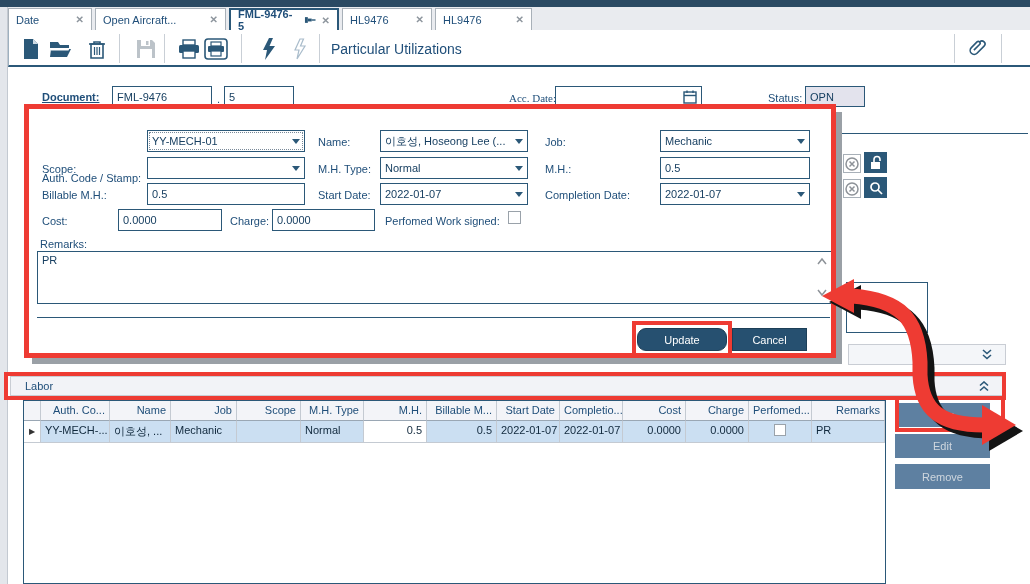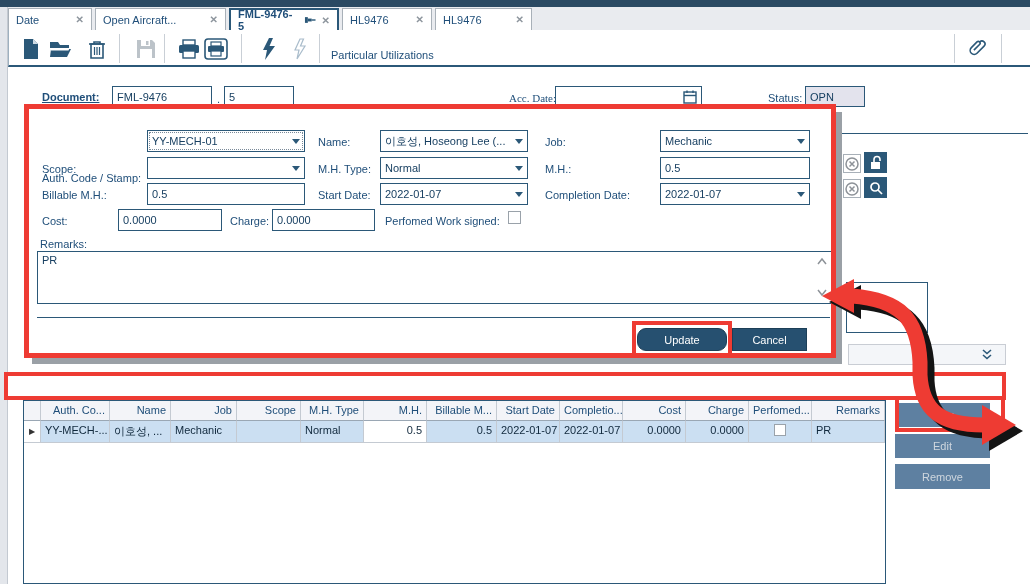--- a/index.html
+++ b/index.html
@@ -14,21 +14,21 @@
   .tab-bar { left:8px; top:7px; width:1022px; height:23px; background:#e9ebef; }
   .tab { position:absolute; top:1px; height:22px; background:#fff; border:1px solid #a8b0b8; border-bottom:none;
          display:flex; align-items:center; padding:0 7px; color:#1f4e79; font-size:11px; cursor:default; }
   .tab.active { border:2px solid #2b5878; border-bottom:none; font-weight:bold; }
   .tab .tab-close { margin-left:auto; color:#8d959d; font-size:10px; font-weight:bold; padding-left:6px; }
   .tab .pin { margin-left:8px; }
 
   .toolbar { left:8px; top:30px; width:1022px; height:37px; background:#fff; border-bottom:2px solid #2b5878; border-left:1px solid #9db0bf; }
   .tbtn { position:absolute; top:7px; width:24px; height:24px; display:flex; align-items:center; justify-content:center; }
   .tsep { position:absolute; top:4px; width:1px; height:29px; background:#c9cfd6; }
-  .toolbar-title { position:absolute; top:19px; font-size:11px; color:#1f4e79; }
+  .toolbar-title { position:absolute; top:11px; font-size:14px; color:#1f4e79; }
 
   
   .lbl { position:absolute; font-size:11px; color:#1f4e79; white-space:nowrap; }
   .lbl.b { font-weight:bold; }
   .field { position:absolute; border:1px solid #2b5878; background:#fff; color:#173f61; font-size:11px;
            font-family:"Liberation Sans",sans-serif; padding:2px 4px; }
   input.field { outline:none; }
   .dd { display:flex; align-items:center; }
   .dd .dd-text { flex:1; overflow:hidden; white-space:nowrap; }
   .caret { width:0; height:0; border-left:4px solid transparent; border-right:4px solid transparent; border-top:5px solid #2b5878; margin-left:4px; }
@@ -283,20 +283,27 @@
       <svg width="12" height="9" viewBox="0 0 12 9">
           <polyline points="2,2 6,7 10,2" fill="none" stroke="#8d9298" stroke-width="1.5"></polyline>
         </svg>
     </div>
   </div>
 
   <div class="hline" style="left:37px; top:317px; width:793px;"></div>
   <div class="btn-navy" style="left:637px; top:328px; width:90px; height:23px;border-radius:9px;">Update</div>
   <div class="btn-navy" style="left:732px; top:328px; width:75px; height:23px;">Cancel</div>
 
+  <div class="abs labor-bar">
+    <span style="margin-left:14px">Labor</span>
+    <svg style="margin-left:auto; margin-right:14px" width="12" height="11" viewBox="0 0 12 11">
+      <polyline points="2,4.5 6,1 10,4.5" fill="none" stroke="#2b5878" stroke-width="1.6"></polyline>
+      <polyline points="2,9.5 6,6 10,9.5" fill="none" stroke="#2b5878" stroke-width="1.6"></polyline>
+    </svg>
+  </div>
 
   <div class="abs grid" id="labor-grid">
       <div class="g-row g-head">
         <div class="g-cell" style="width: 17px;"></div>
         <div class="g-cell" style="width: 69px;">Auth. Co...</div>
         <div class="g-cell" style="width: 61px;">Name</div>
         <div class="g-cell" style="width: 66px;">Job</div>
         <div class="g-cell" style="width: 64px;">Scope</div>
         <div class="g-cell" style="width: 63px;">M.H. Type</div>
         <div class="g-cell" style="width: 63px;">M.H.</div>

